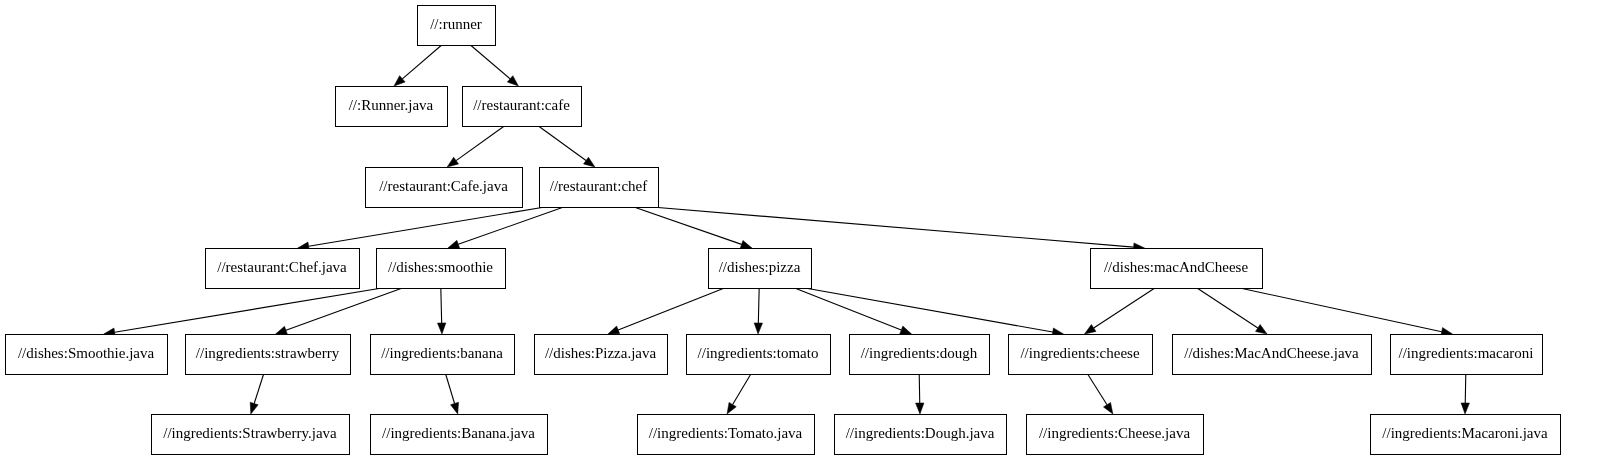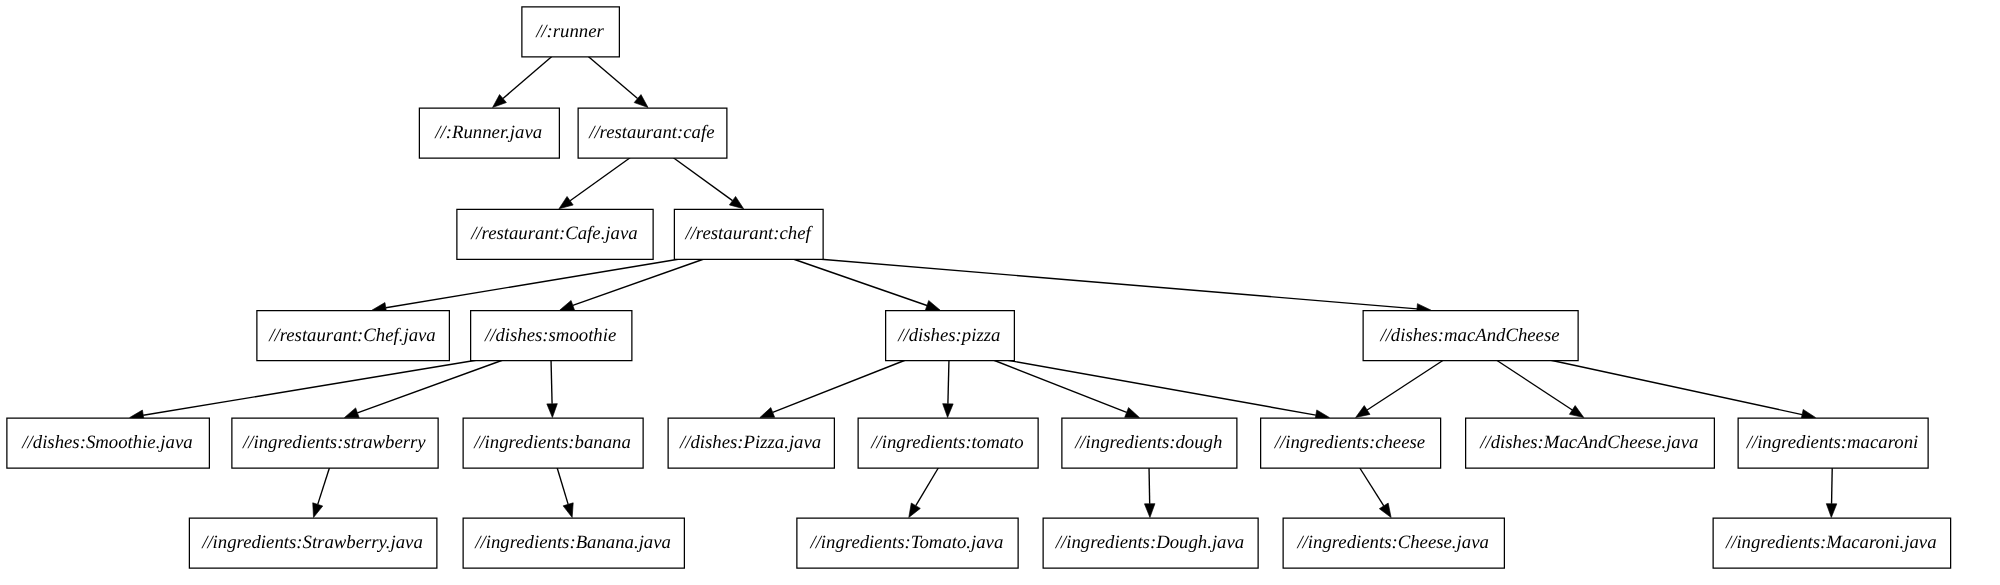--- a/index.html
+++ b/index.html
@@ -7,21 +7,20 @@
     padding: 0;
     background: #ffffff;
   }
   #graph-root {
     position: relative;
     width: 1600px;
     height: 468px;
     background: #ffffff;
     overflow: hidden;
     font-family: "Liberation Serif", "DejaVu Serif", serif;
-    font-style: italic;
   }
   svg#graph-canvas {
     display: block;
     width: 1600px;
     height: 468px;
   }
   .node-box {
     fill: #ffffff;
     stroke: #000000;
     stroke-width: 1;

